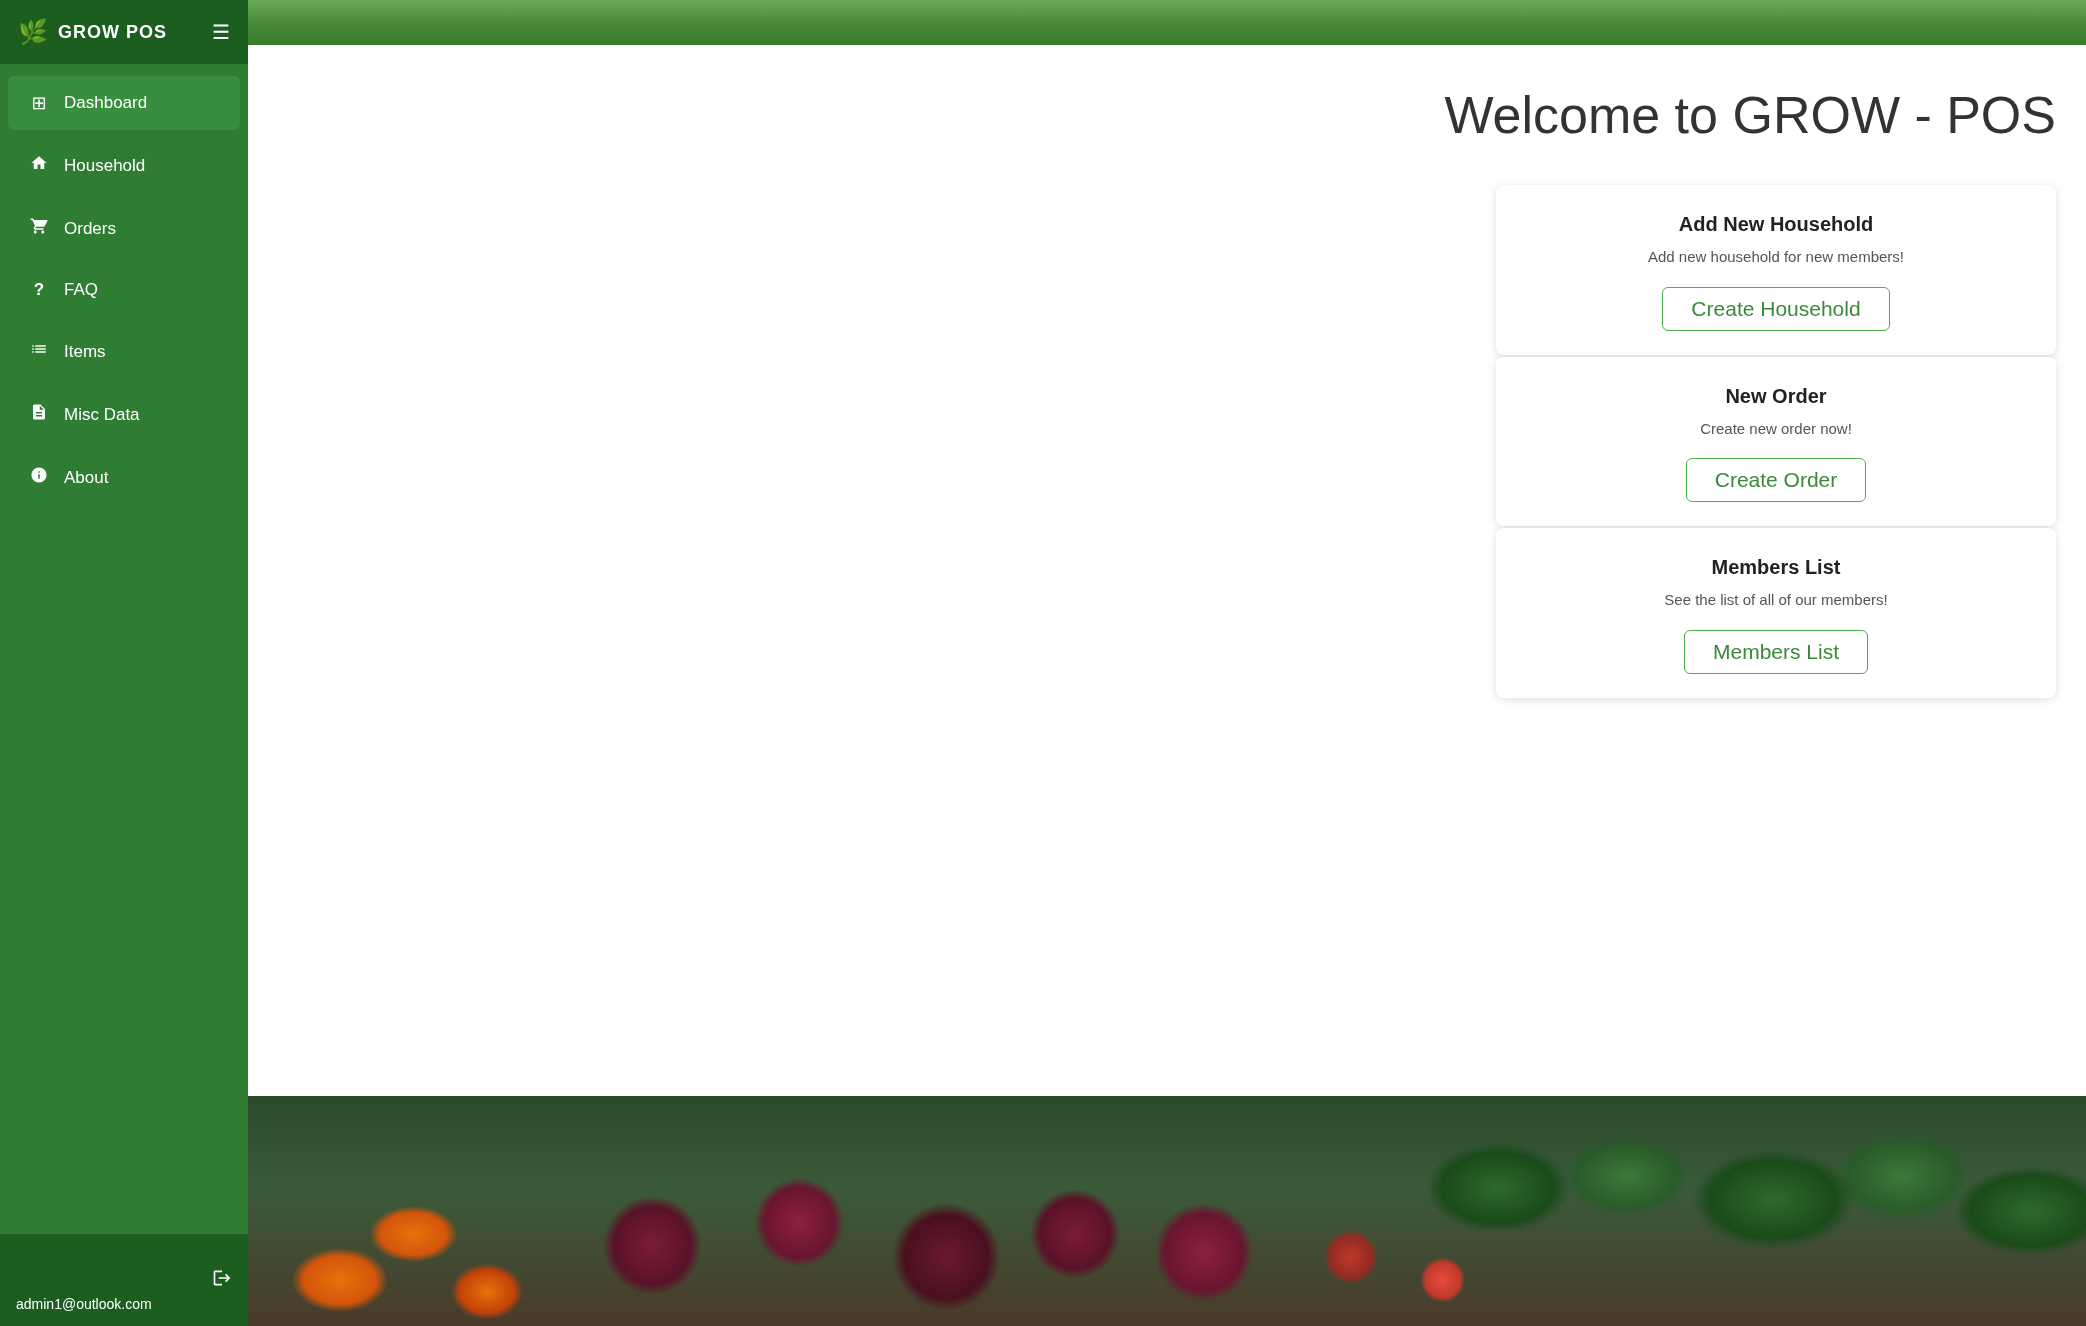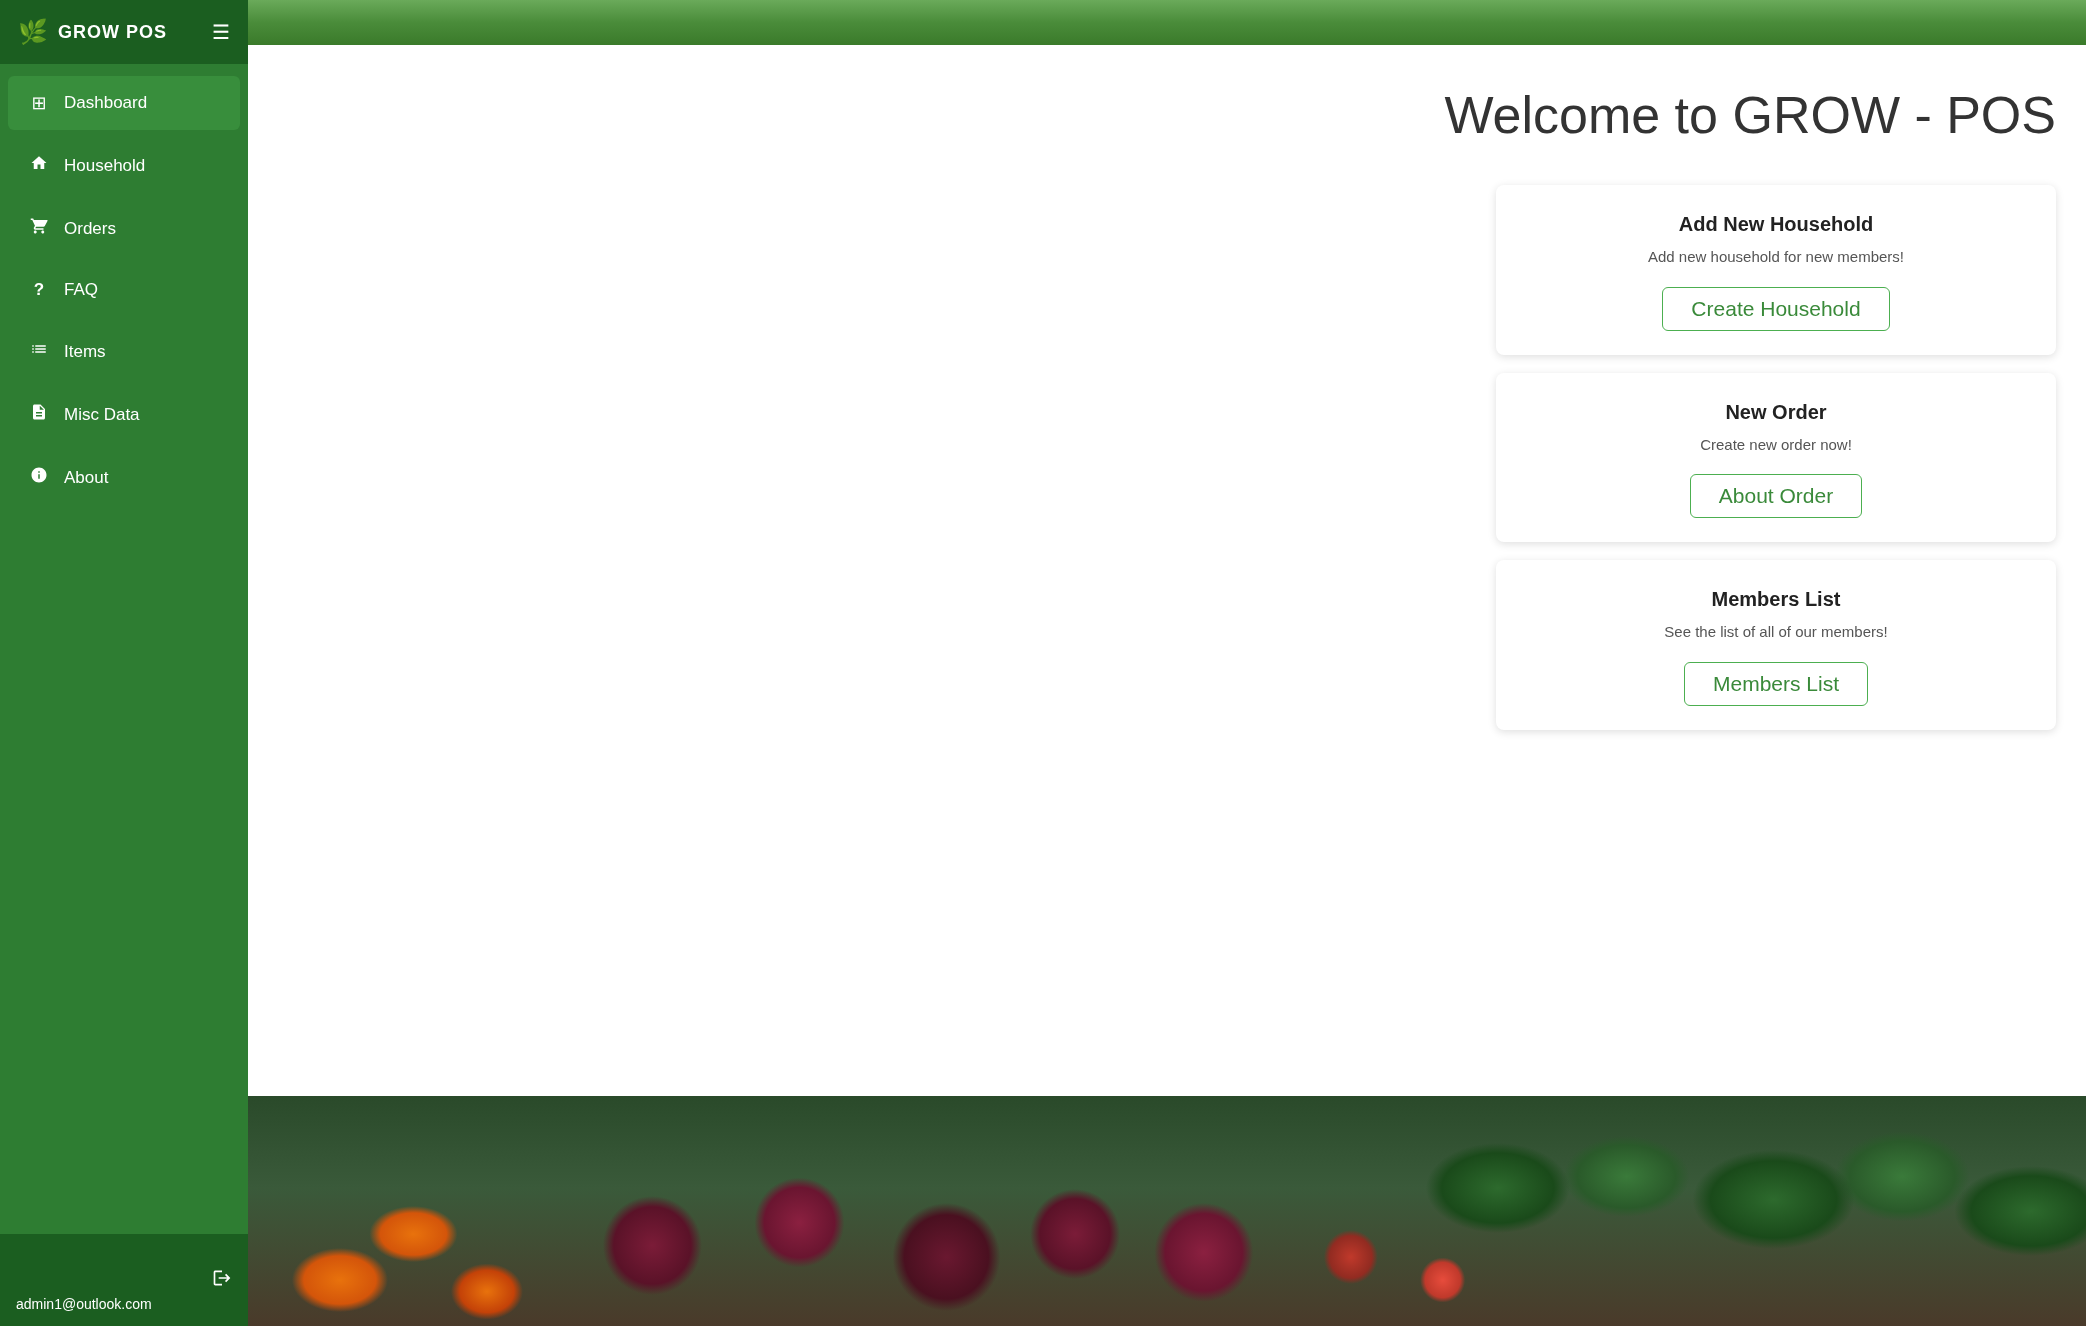--- a/index.html
+++ b/index.html
@@ -139,21 +139,21 @@
       font-size: 52px;
       font-weight: 300;
       color: #333;
       margin-bottom: 40px;
       text-align: center;
     }
 
     .cards-container {
       display: flex;
       flex-direction: column;
-      gap: 18px;
+      gap: 2px;
       width: 100%;
       max-width: 560px;
     }
 
     .card {
       background: #fff;
       border-radius: 8px;
       box-shadow: 0 2px 8px rgba(0,0,0,0.13);
       padding: 28px 30px 24px;
       display: flex;
@@ -304,21 +304,21 @@
 
       <div class="card">
         <div class="card-title">Add New Household</div>
         <div class="card-desc">Add new household for new members!</div>
         <button class="card-btn">Create Household</button>
       </div>
 
       <div class="card">
         <div class="card-title">New Order</div>
         <div class="card-desc">Create new order now!</div>
-        <button class="card-btn">About Order</button>
+        <button class="card-btn">Create Order</button>
       </div>
 
       <div class="card">
         <div class="card-title">Members List</div>
         <div class="card-desc">See the list of all of our members!</div>
         <button class="card-btn">Members List</button>
       </div>
 
     </div>
   </div>

